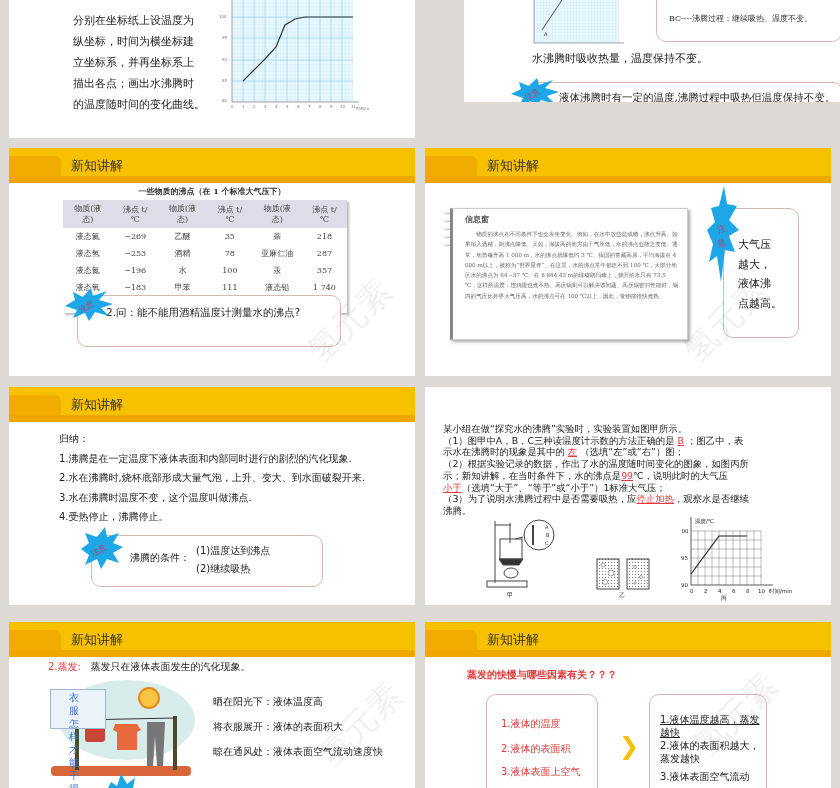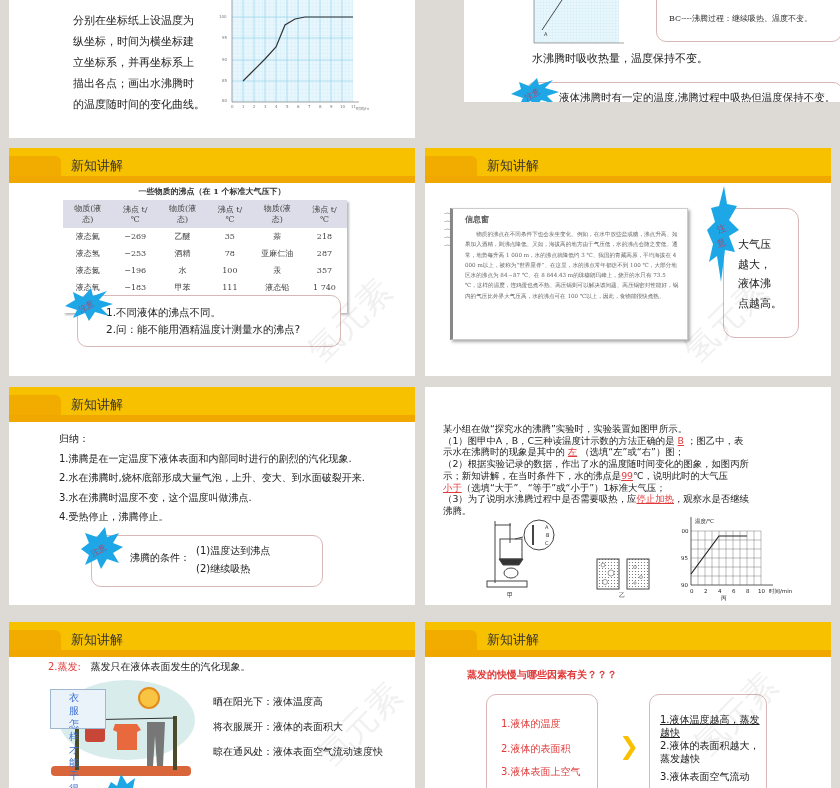--- a/index.html
+++ b/index.html
@@ -169,42 +169,41 @@
           <td>−33</td>
           <td>煤油</td>
           <td>150</td>
           <td>液态铁</td>
           <td>2 750</td>
         </tr>
     </tbody>
   </table>
   <div class="note" style="left:68px; top:147px; width:264px; height:52px;">
     <div style="position:absolute; left:28px; top:8px; font-size:10.5px; line-height:17px; color:#222;">
-      <div>1.不同液体的沸点不同。</div>
       <div>2.问：能不能用酒精温度计测量水的沸点?</div>
     </div>
   </div>
   <svg class="burst" style="left:54px; top:140px;" width="52" height="34" viewBox="0 0 52 34">
     <polygon points="2,18 12,12 10,4 20,9 28,0 30,8 44,3 36,12 50,16 38,20 46,28 32,24 26,33 22,25 10,30 14,22" fill="#1ea7e6"></polygon>
     <text x="16" y="22" font-size="8" fill="#c5365e" transform="rotate(-30 22 20)">注意</text>
   </svg>
   <div class="wm" style="left:290px; top:150px;">氢元素</div>
 </div>
 
 <div class="slide" style="left:425px; top:148px; width:406px; height:228px;">
   <div class="hdr">
       <div class="tab"></div>
       <div class="ttl">新知讲解</div>
     </div>
   <div style="position:absolute; left:25px; top:60px; width:238px; height:132px; border:1px solid #ccc; border-left:3px solid #888; box-shadow:2px 2px 3px #aaa; background:#fff;">
     <div style="position:absolute; left:-10px; top:4px; width:12px; height:40px; font-size:9px; line-height:8px; color:#777;">⌒<br>⌒<br>⌒<br>⌒<br>⌒</div>
     <div style="position:absolute; left:12px; top:5px; font-size:8px; font-weight:bold; color:#555;">信息窗</div>
     <div style="position:absolute; left:12px; top:20px; right:8px; font-size:5.6px; line-height:10.3px; color:#666; font-family:'DejaVu Serif',serif; text-indent:2em;">物质的沸点在不同条件下也会发生变化。例如，在水中放些盐或糖，沸点升高。如果加入酒精，则沸点降低。又如，海拔高的地方由于气压低，水的沸点会随之变低。通常，地势每升高 1 000 m，水的沸点就降低约 3 ℃。我国的青藏高原，平均海拔在 4 000 m以上，被称为“世界屋脊”。在这里，水的沸点常年都达不到 100 ℃，大部分地区水的沸点为 84～87 ℃。在 8 844.43 m的珠穆朗玛峰上，烧开的水只有 73.5 ℃，这样的温度，连鸡蛋也煮不熟。高压锅则可以解决该问题。高压锅密封性能好，锅内的气压比外界大气压高，水的沸点可在 100 ℃以上，因此，食物能很快煮熟。</div>
   </div>
-  <div class="note" style="left:298px; top:60px; width:76px; height:130px;border-radius:12px;">
+  <div class="note" style="left:298px; top:60px; width:76px; height:130px;">
     <div style="position:absolute; left:14px; top:26px; font-size:11px; line-height:19.5px; color:#222;">
       <div>大气压</div>
       <div>越大，</div>
       <div>液体沸</div>
       <div>点越高。</div>
     </div>
   </div>
   <svg class="burst" style="left:282px; top:38px;" width="34" height="96" viewBox="0 0 34 96">
     <polygon points="17,0 20,18 30,20 22,34 32,44 22,50 28,66 18,64 14,96 10,70 2,76 6,58 0,44 8,36 4,22 12,20" fill="#1ea7e6"></polygon>
     <text x="11" y="46" font-size="9" fill="#c5365e" transform="rotate(-20 15 46)">注</text>

